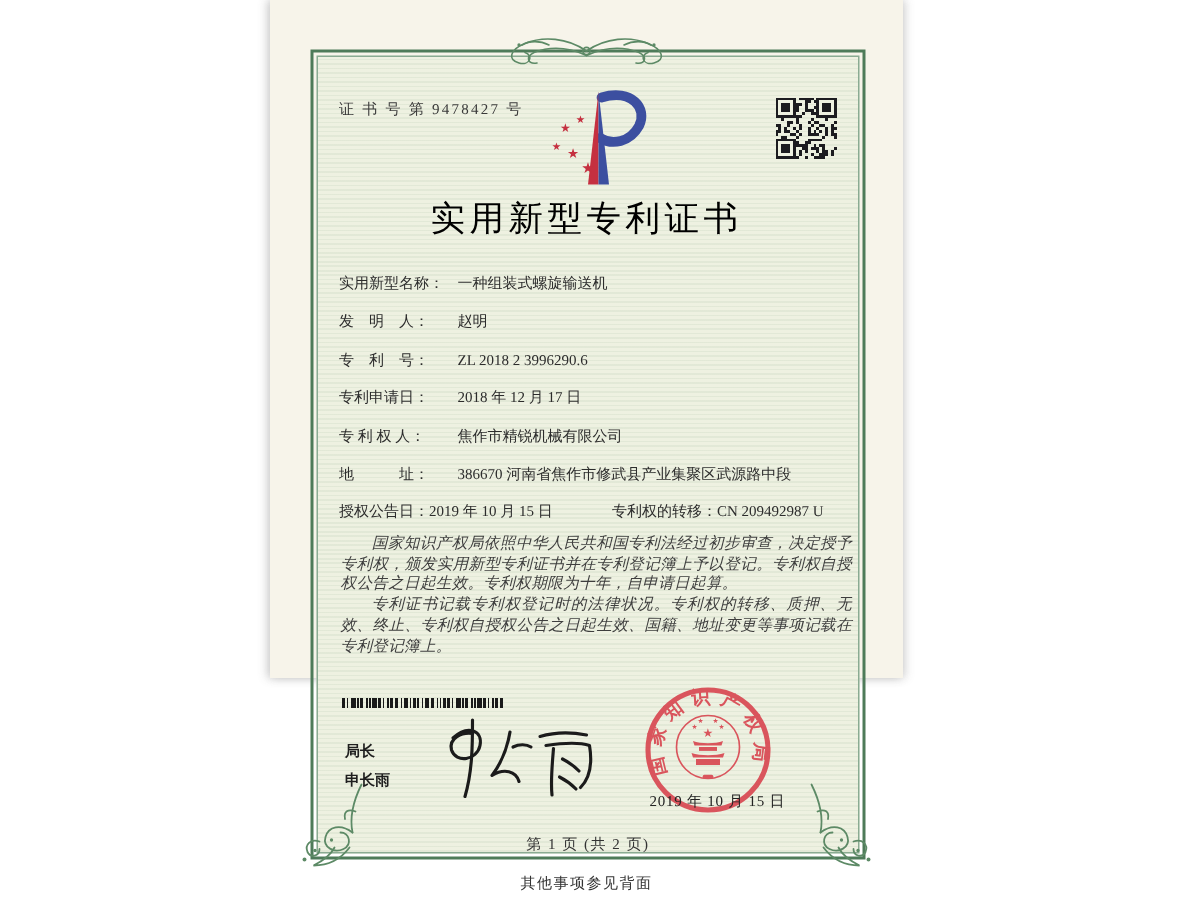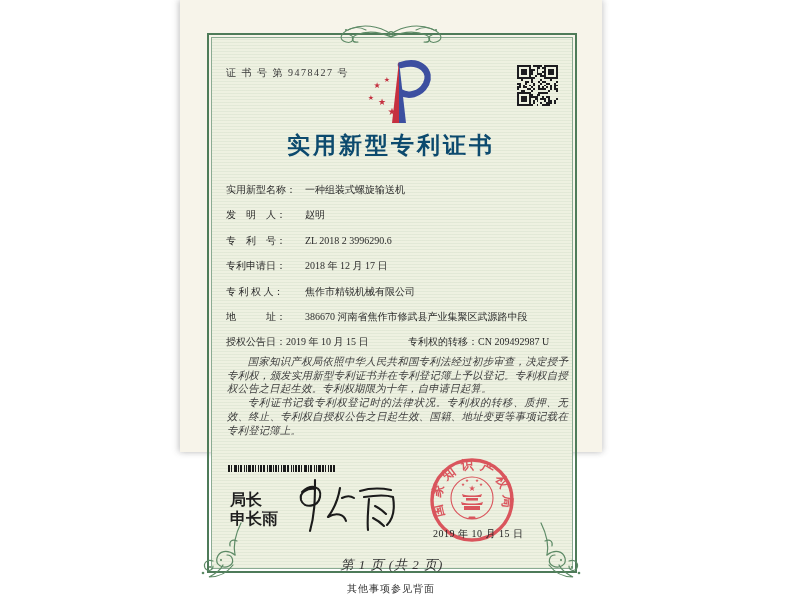--- a/index.html
+++ b/index.html
@@ -24,50 +24,50 @@
       transparent 1px, transparent 3px);
   }
   .cert-no{
     position:absolute;left:46px;top:66px;z-index:2;
     font-size:10px;letter-spacing:1.5px;color:#3a3a3a;white-space:nowrap;
   }
   .logo{position:absolute;left:181px;top:55px;z-index:2;}
   .qr{position:absolute;left:337px;top:65px;z-index:2;}
   .title{
     position:absolute;left:0;top:130px;width:100%;text-align:center;z-index:2;
-    font-size:23px;font-weight:700;letter-spacing:3px;color:#0c4a6e;white-space:nowrap;
+    font-size:23px;font-weight:400;letter-spacing:3px;color:#000000;white-space:nowrap;
   }
   .fields{
     position:absolute;left:46px;top:183px;width:348px;z-index:2;
     font-size:10px;color:#2c2c2c;
   }
   .row{margin-bottom:12.4px;line-height:13px;white-space:nowrap;}
   .lb{display:inline-block;width:79px;}
   .gv{display:inline-block;width:122px;}
   .paras{
     position:absolute;left:47px;top:356px;width:341px;z-index:2;
     font-size:10.4px;line-height:13.7px;font-style:italic;
-    color:#3e3e3e;text-align:justify;letter-spacing:.2px;font-family:Liberation Mono, monospace;
+    color:#3e3e3e;text-align:justify;letter-spacing:.2px;
   }
   .paras p{margin:0;text-indent:2em;}
   .barcode{position:absolute;left:48px;top:465px;z-index:2;}
   .director{
     position:absolute;left:50px;top:492px;z-index:2;
-    font-family:Liberation Mono, monospace;
-    font-size:16px;font-weight:700;color:#1f1f1f;line-height:19px;
+    font-family:Liberation Sans, sans-serif;
+    font-size:10px;font-weight:700;color:#1f1f1f;line-height:19px;
   }
   .signature{position:absolute;left:108px;top:476px;z-index:2;}
   .seal{position:absolute;left:239px;top:447px;z-index:2;opacity:.9;}
   .seal-date{
     position:absolute;left:253px;top:527px;z-index:4;
     font-size:10px;color:#232323;letter-spacing:.5px;white-space:nowrap;
   }
   .page-note{
     position:absolute;left:27px;top:556px;width:370px;z-index:2;
-    text-align:center;font-size:13px;letter-spacing:1px;color:#333;font-style:italic;
+    text-align:center;font-size:10px;letter-spacing:1px;color:#333;
   }
   .back-note{
     position:absolute;left:0;top:582px;width:100%;z-index:2;
     text-align:center;font-size:10px;color:#333;letter-spacing:1px;
   }
   .orn-top{position:absolute;left:146px;top:21px;z-index:3;}
   .orn-bl{position:absolute;left:17px;top:521px;z-index:3;}
   .orn-br{position:absolute;left:359px;top:521px;z-index:3;transform:scaleX(-1);}
   svg{display:block;}
 </style>

